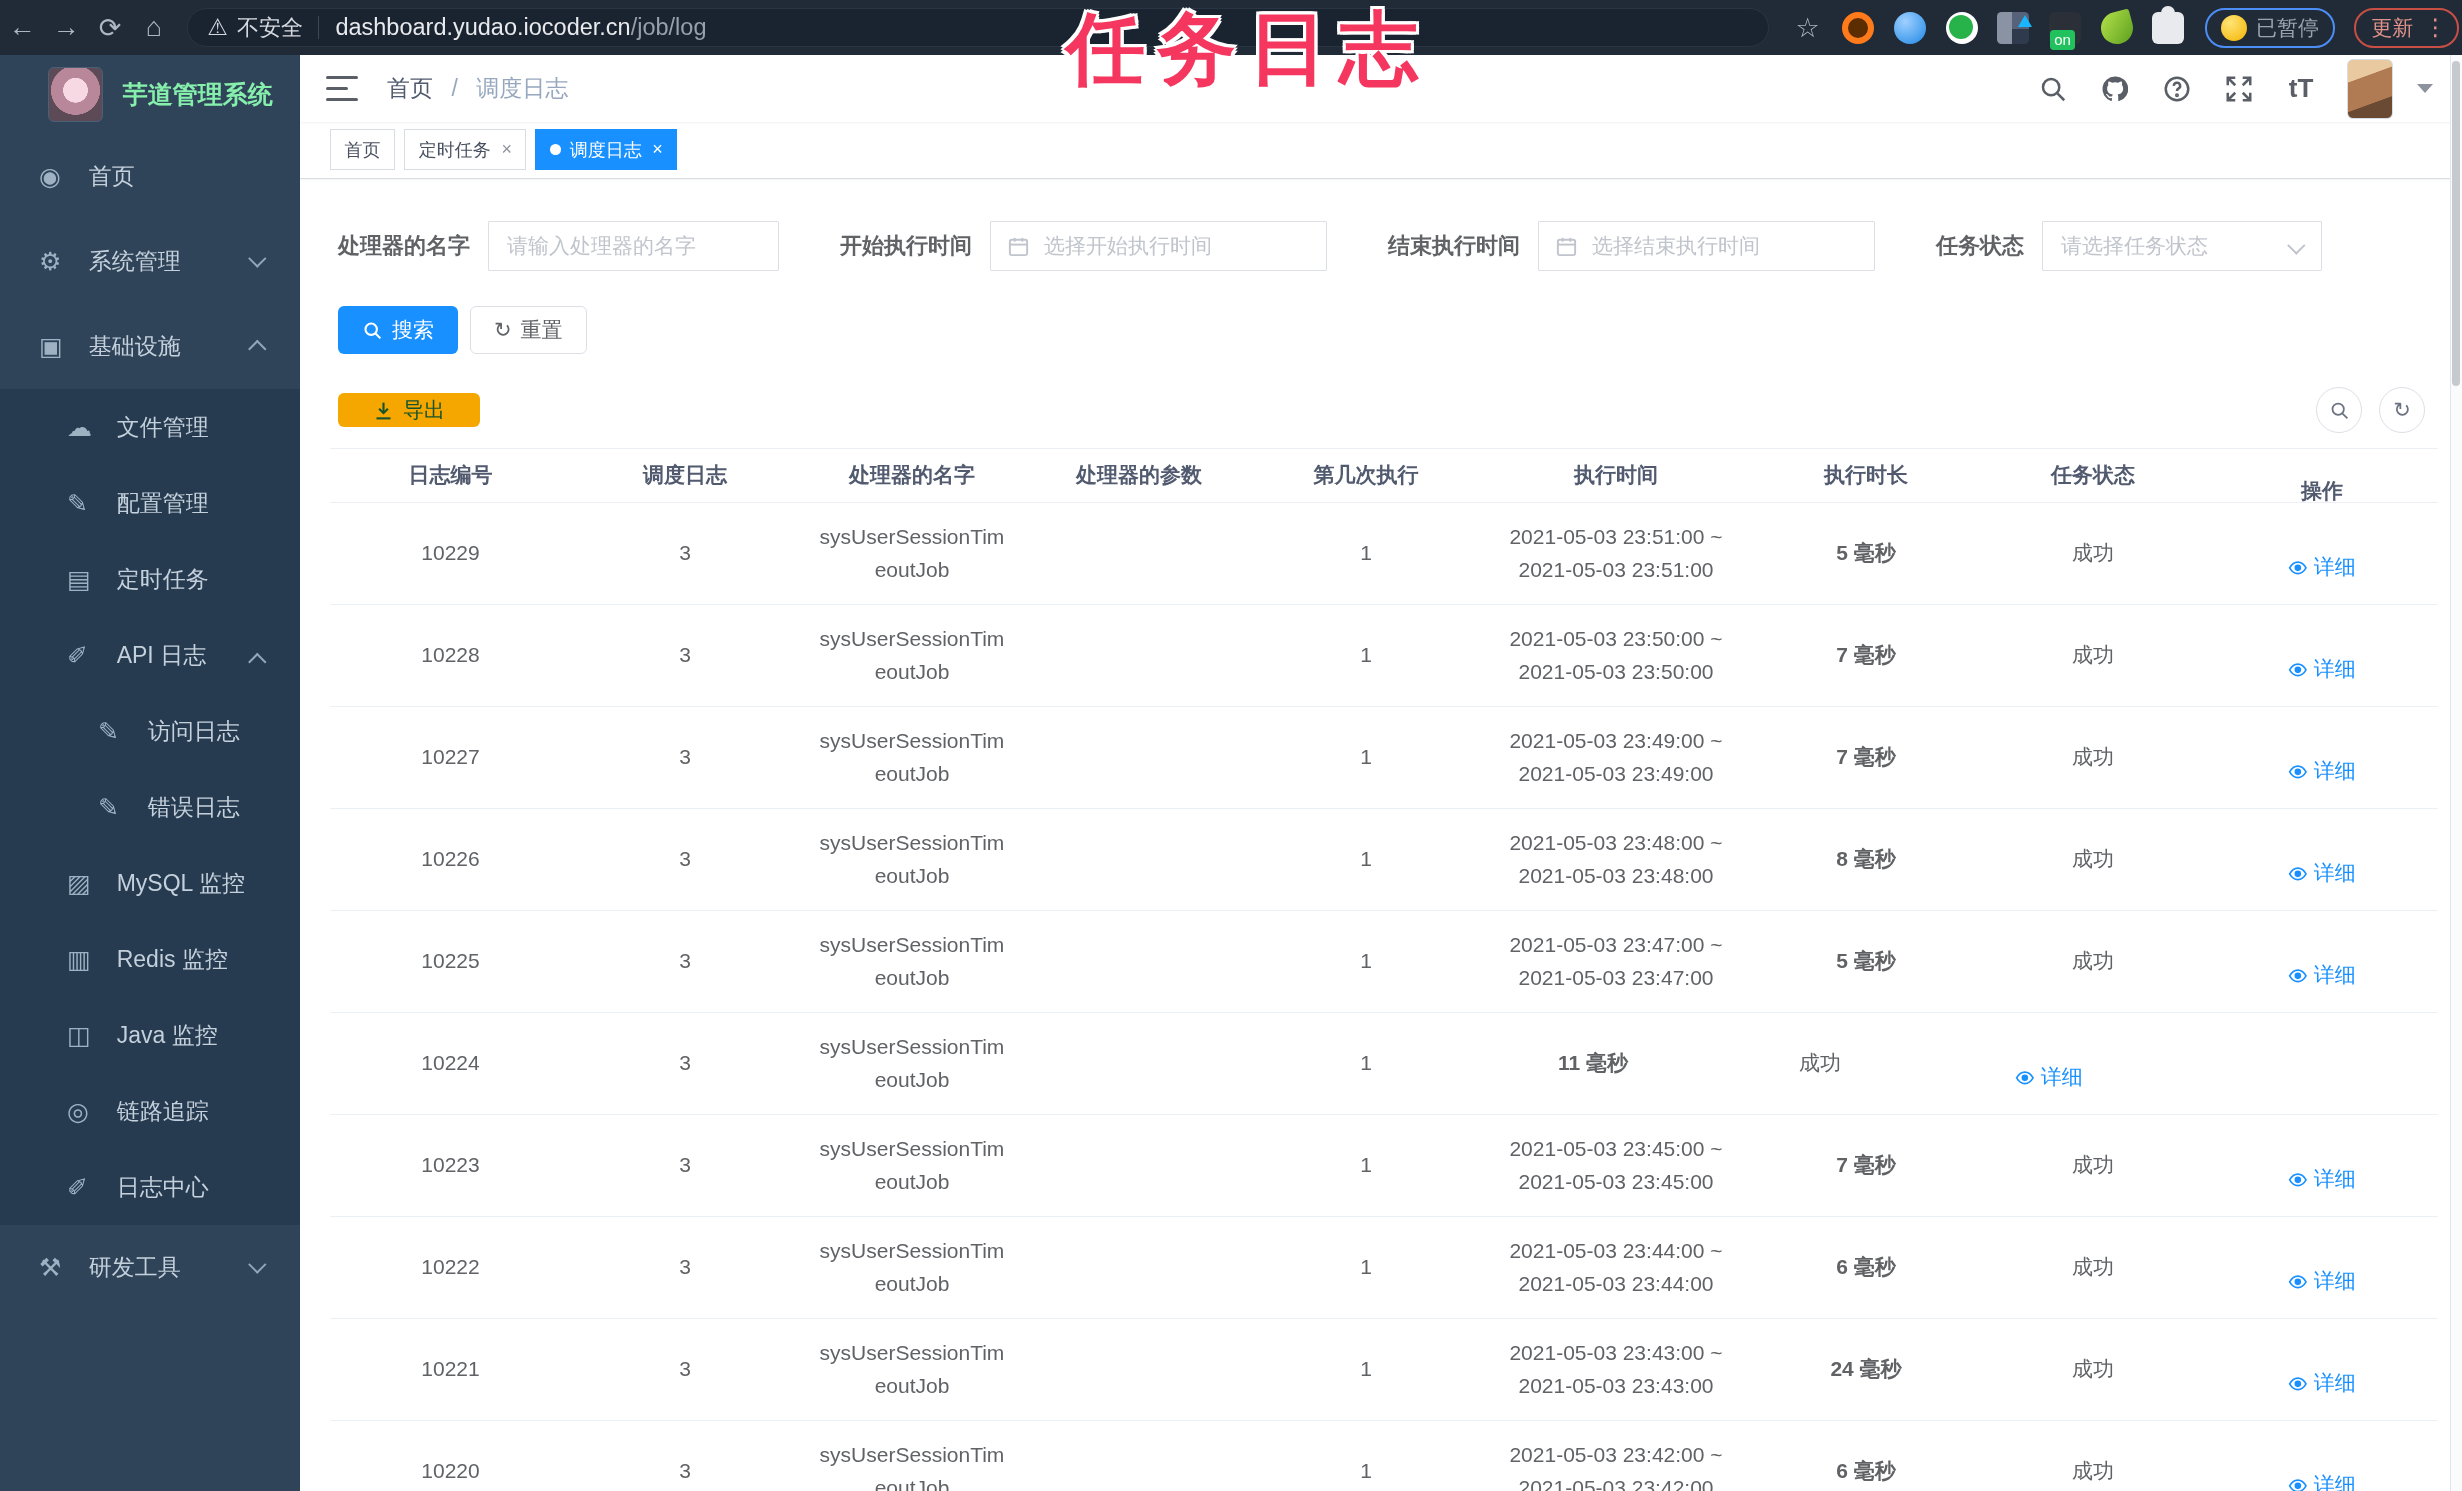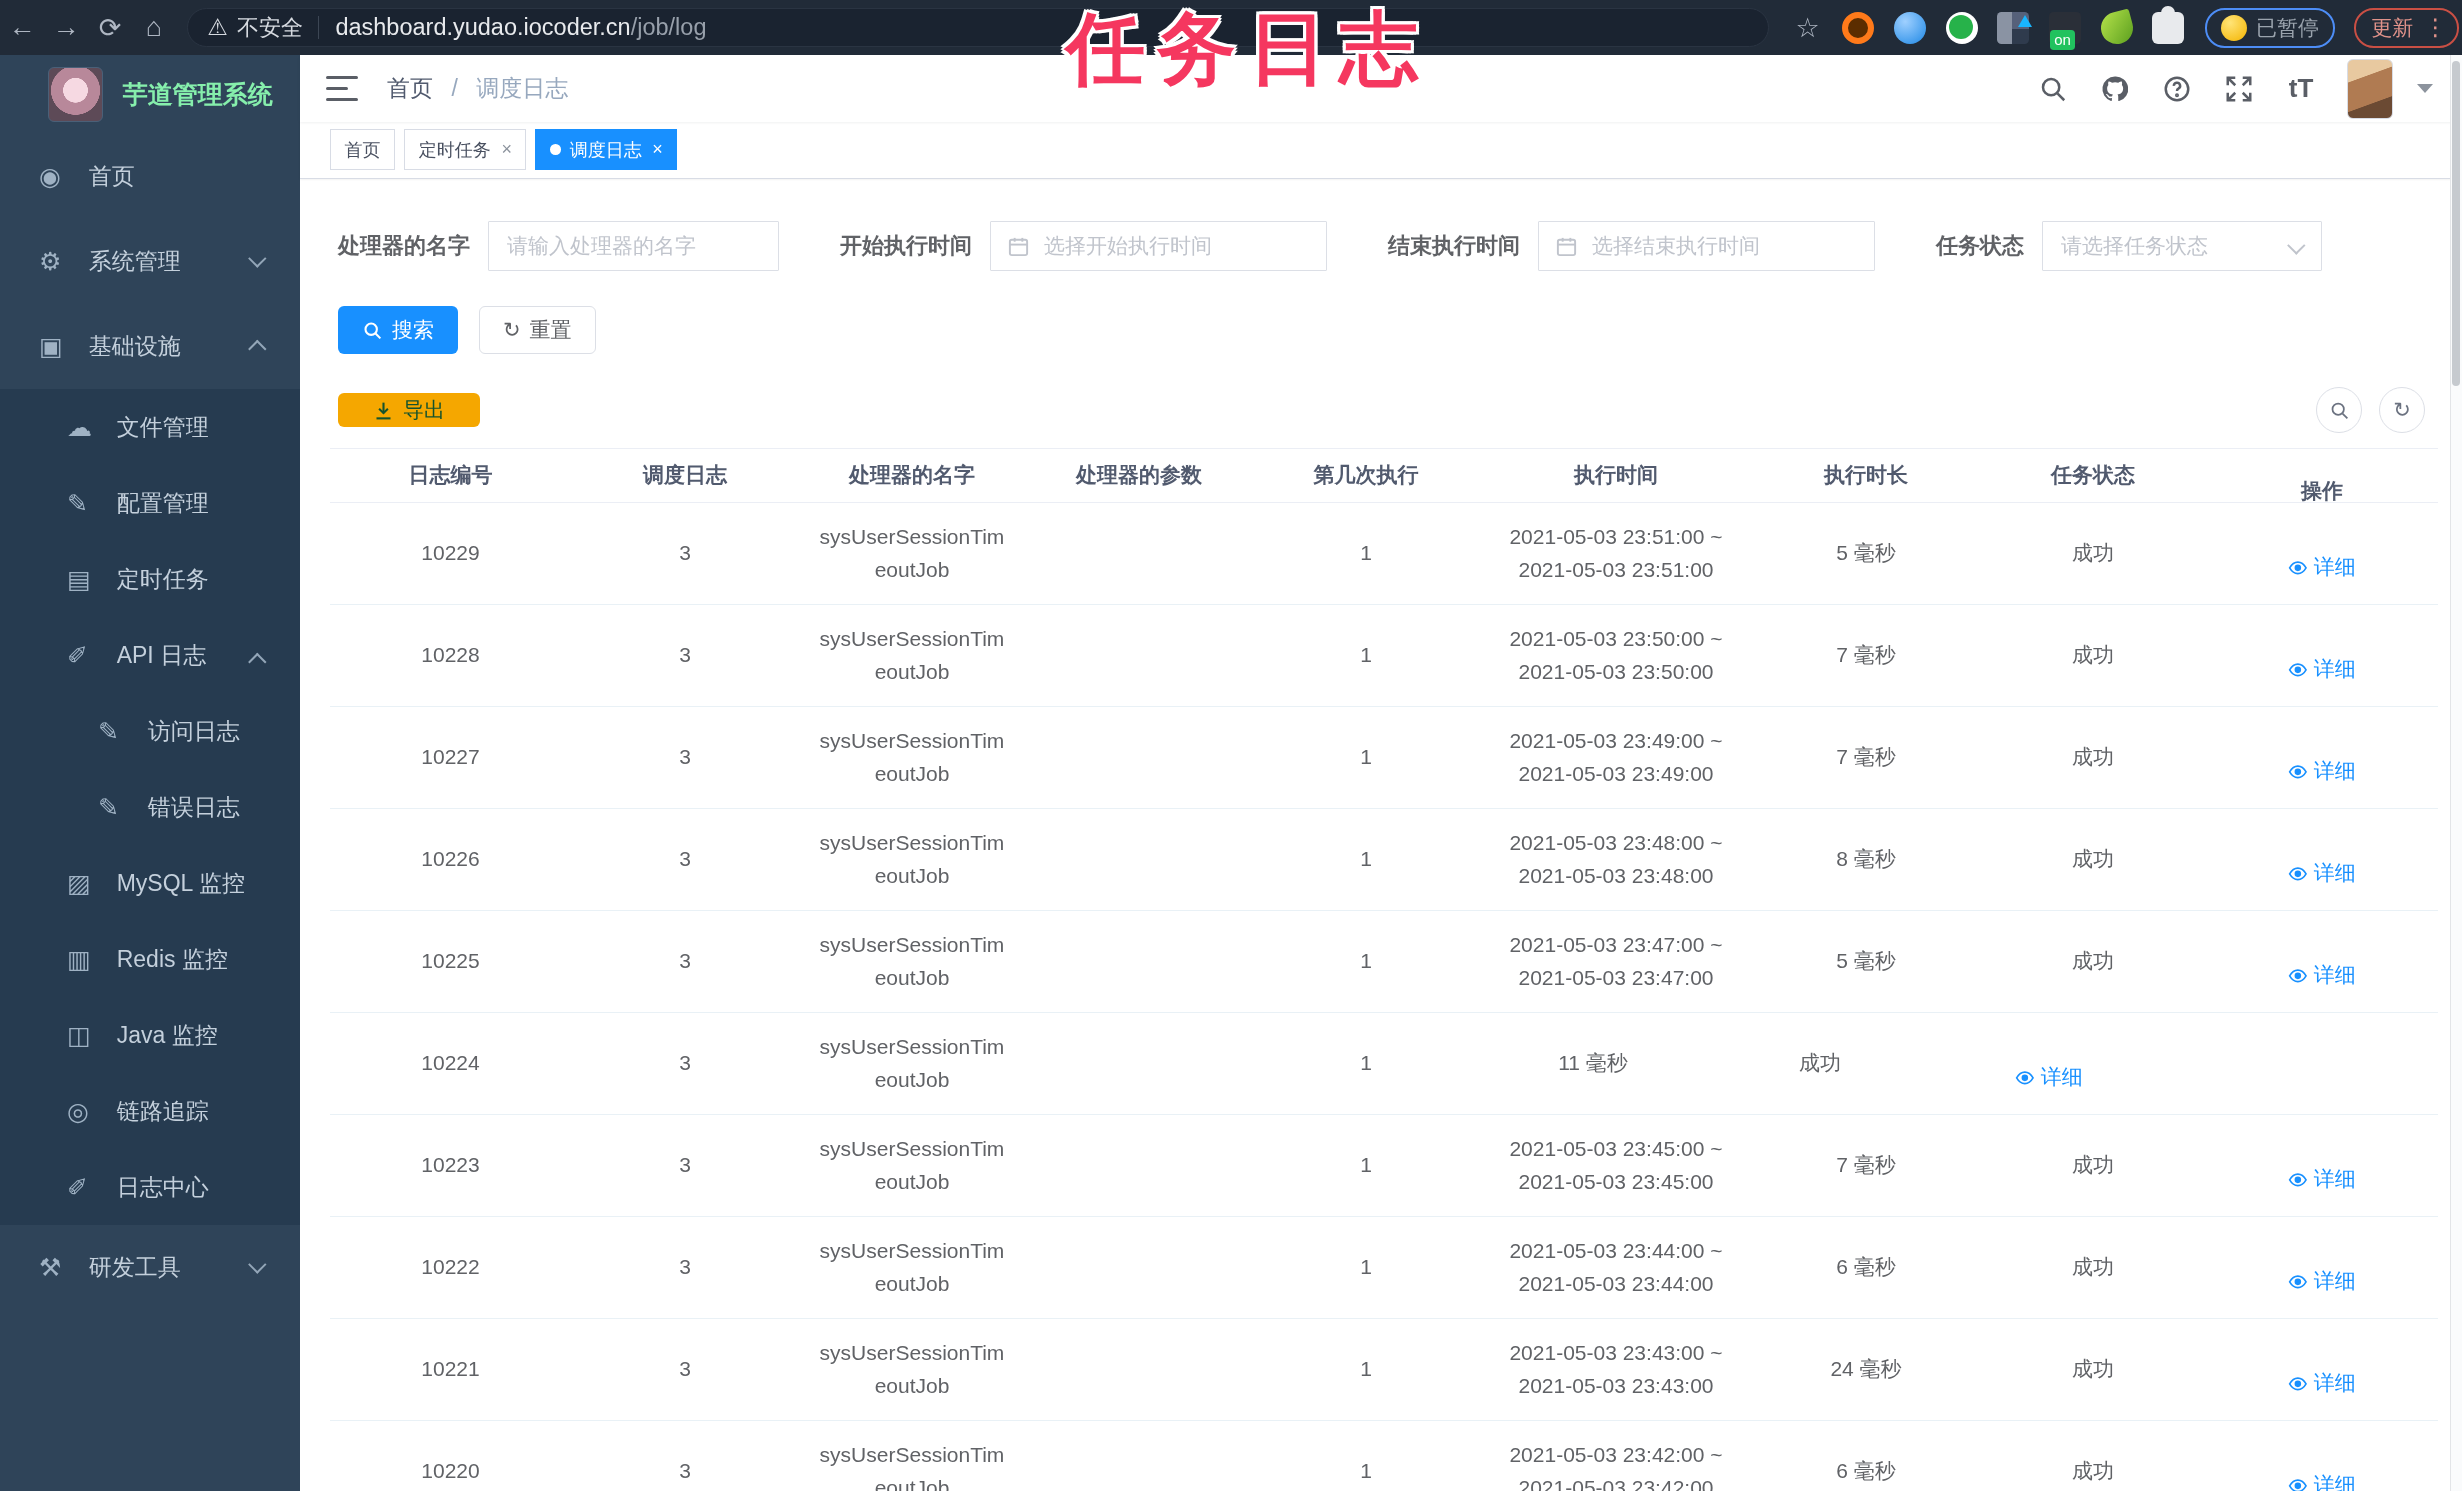--- a/index.html
+++ b/index.html
@@ -95,42 +95,42 @@
   .f-input input{height:50px;border:0.8px solid #dcdfe6;border-radius:1px;font-size:21px;color:#606266;
                  font-family:"Liberation Sans",sans-serif;padding:0 18px;box-sizing:border-box;outline:none;}
   .f-input input::placeholder{color:#c0c4cc;}
   .w-text input{width:291px;}
   .w-date input{width:337px;padding-left:53px;}
   .w-sel input{width:280px;padding-right:48px;}
   .in-ico{position:absolute;left:16.7px;top:14.4px;color:#c0c4cc;}
   .in-ico svg{width:23px;height:23px;}
   .sel-chev{position:absolute;right:19.7px;top:18px;width:10.6px;height:10.6px;border-right:2.3px solid #c0c4cc;border-bottom:2.3px solid #c0c4cc;transform:rotate(45deg);}
 
-  .btn-row{display:flex;align-items:center;margin:35px 0 0 38px;gap:21px;}
+  .btn-row{display:flex;align-items:center;margin:35px 0 0 38px;gap:12px;}
   .btn{height:48px;border-radius:6px;display:inline-flex;align-items:center;justify-content:center;gap:9px;
        font-size:21px;cursor:pointer;padding:0 23px;box-sizing:border-box;border:0.8px solid transparent;}
   .btn svg{width:21px;height:21px;}
   .btn-primary{background:#1890ff;color:#fff;}
   .btn-plain{background:#fff;border-color:#dcdfe6;color:#606266;}
   .btn-warning{background:#f5a700;color:#14532d;height:34px;padding:0 34px;}
   .toolbar-row{display:flex;align-items:center;margin:33px 38px 0 38px;}
   .toolbar-right{margin-left:auto;display:flex;gap:16.7px;}
   .circ{width:44px;height:44px;border-radius:50%;border:0.8px solid #dcdfe6;background:#fff;color:#6b7280;
         display:flex;align-items:center;justify-content:center;font-size:21px;cursor:pointer;}
   .circ svg{width:21px;height:21px;}
 
   
   .table{margin:15px 0 0 29.5px;width:2108px;font-size:21px;}
   .tr{display:flex;align-items:center;border-bottom:0.8px solid #e9f1f6;}
   .thead{border-top:0.8px solid #ebeef5;border-bottom:0.8px solid #ebeef5;height:53px;}
   .thead .td{font-weight:bold;color:#515a6e;}
   .tbody .tr{height:101px;}
   .td{text-align:center;line-height:1.55;color:#606266;}
   .c1{width:242px;} .c2{width:227px;} .c3{width:227px;} .c4{width:227px;} .c5{width:227px;}
-  .c6{width:273px;} .c7{width:227px;} .c8{width:227px;} .c9{width:231px;margin-top:31px;}
+  .c6{width:273px;} .c7{width:227px;font-weight:bold;} .c8{width:227px;} .c9{width:231px;margin-top:31px;}
   .link{color:#1890ff;cursor:pointer;display:inline-flex;align-items:center;gap:6px;}
   .link svg{width:19.7px;height:19.7px;}
 
   
   .scrollbar{position:absolute;right:0;top:55px;width:11.4px;height:1437px;background:#fafbfc;border-left:0.8px solid #e3e5e8;z-index:3;}
   .thumb{position:absolute;left:1.5px;top:6px;width:7.6px;height:325px;border-radius:4.5px;background:#c6cacf;}
 </style>
 </head>
 <body>
 

